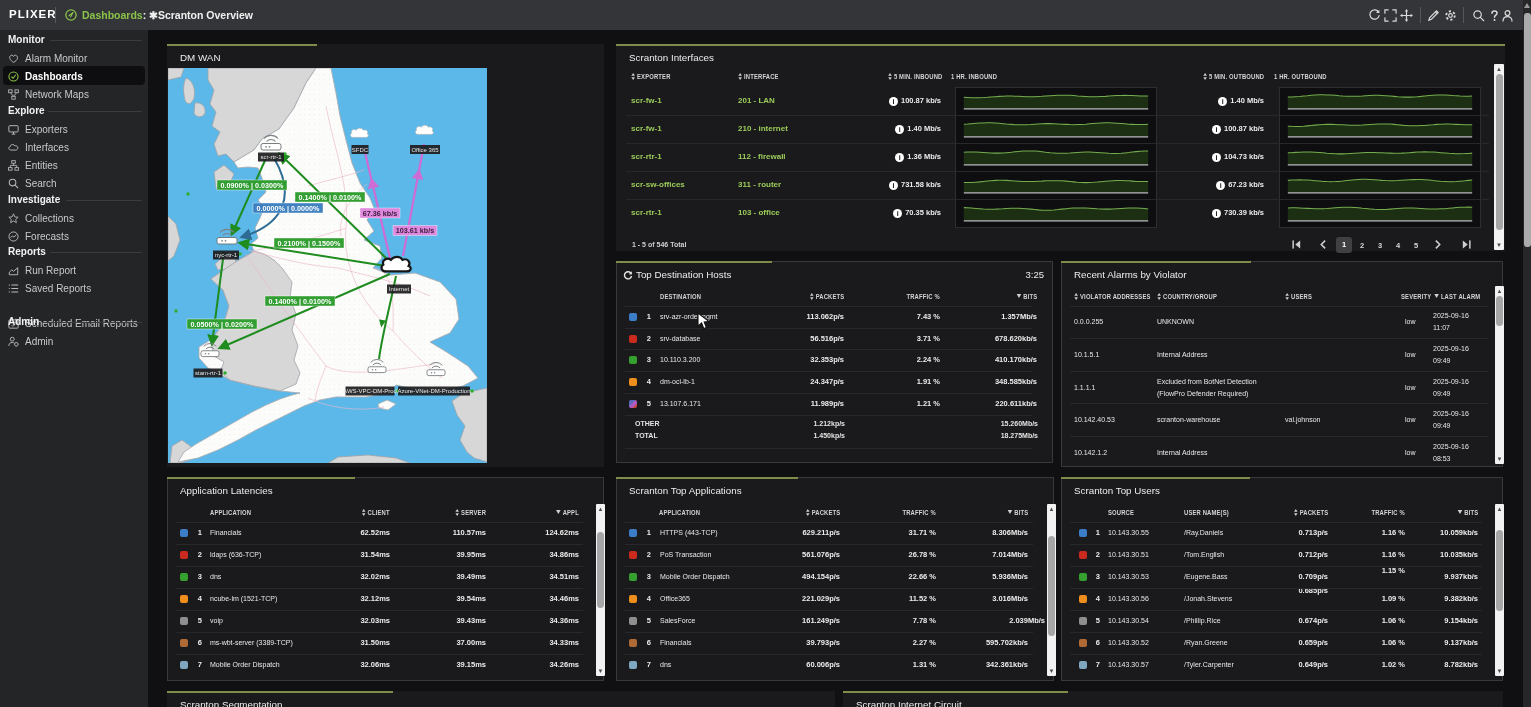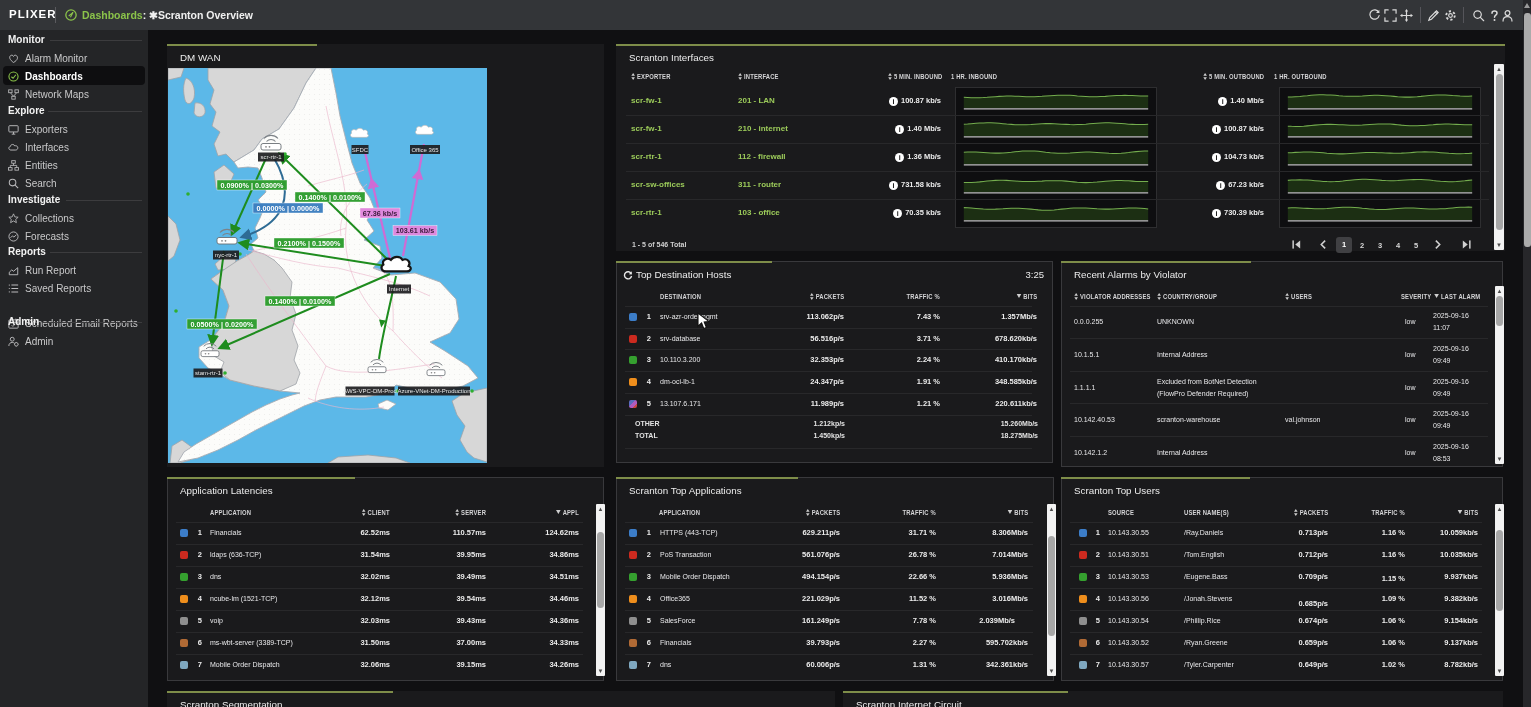--- a/index.html
+++ b/index.html
@@ -682,21 +682,21 @@
     <div class="cell nm" style="left:43px;top:116px">Office365</div>
     <div class="cell" style="right:213px;top:116px;text-align:right">221.029p/s</div>
     <div class="cell" style="right:117px;top:116px;text-align:right">11.52 %</div>
     <div class="cell" style="right:25px;top:116px;text-align:right">3.016Mb/s</div>
     <div class="sep" style="left:8px;right:20px;top:110px"></div>
     <div class="sq" style="left:12px;top:139px;background:#8f8f8f"></div>
     <div class="cell" style="left:22px;top:138px;width:12px;text-align:right">5</div>
     <div class="cell nm" style="left:43px;top:138px">SalesForce</div>
     <div class="cell" style="right:213px;top:138px;text-align:right">161.249p/s</div>
     <div class="cell" style="right:117px;top:138px;text-align:right">7.78 %</div>
-    <div class="cell" style="right:38px;top:138px;text-align:right">2.039Mb/s</div>
+    <div class="cell" style="right:8px;top:138px;text-align:right">2.039Mb/s</div>
     <div class="sep" style="left:8px;right:20px;top:132px"></div>
     <div class="sq" style="left:12px;top:161px;background:#b06a35"></div>
     <div class="cell" style="left:22px;top:160px;width:12px;text-align:right">6</div>
     <div class="cell nm" style="left:43px;top:160px">Financials</div>
     <div class="cell" style="right:213px;top:160px;text-align:right">39.793p/s</div>
     <div class="cell" style="right:117px;top:160px;text-align:right">2.27 %</div>
     <div class="cell" style="right:25px;top:160px;text-align:right">595.702kb/s</div>
     <div class="sep" style="left:8px;right:20px;top:154px"></div>
     <div class="sq" style="left:12px;top:183px;background:#7fa8c0"></div>
     <div class="cell" style="left:22px;top:182px;width:12px;text-align:right">7</div>
@@ -737,28 +737,28 @@
     <div class="cell nm" style="left:122px;top:72px">/Tom.English</div>
     <div class="cell" style="right:174px;top:72px;text-align:right">0.712p/s</div>
     <div class="cell" style="right:97px;top:72px;text-align:right">1.16 %</div>
     <div class="cell" style="right:24px;top:72px;text-align:right">10.035kb/s</div>
     <div class="sep" style="left:8px;right:20px;top:66px"></div>
     <div class="sq" style="left:17px;top:95px;background:#35a02f"></div>
     <div class="cell" style="left:26px;top:94px;width:12px;text-align:right">3</div>
     <div class="cell nm" style="left:46px;top:94px">10.143.30.53</div>
     <div class="cell nm" style="left:122px;top:94px">/Eugene.Bass</div>
     <div class="cell" style="right:174px;top:94px;text-align:right">0.709p/s</div>
-    <div class="cell" style="right:97px;top:96px;text-align:left">1.15 %</div>
+    <div class="cell" style="right:97px;top:88px;text-align:left">1.15 %</div>
     <div class="cell" style="right:24px;top:94px;text-align:right">9.937kb/s</div>
     <div class="sep" style="left:8px;right:20px;top:88px"></div>
     <div class="sq" style="left:17px;top:117px;background:#ef8e1c"></div>
     <div class="cell" style="left:26px;top:116px;width:12px;text-align:right">4</div>
     <div class="cell nm" style="left:46px;top:116px">10.143.30.56</div>
     <div class="cell nm" style="left:122px;top:116px">/Jonah.Stevens</div>
-    <div class="cell" style="right:174px;top:121px;text-align:center">0.685p/s</div>
+    <div class="cell" style="right:174px;top:108px;text-align:center">0.685p/s</div>
     <div class="cell" style="right:97px;top:116px;text-align:right">1.09 %</div>
     <div class="cell" style="right:24px;top:116px;text-align:right">9.382kb/s</div>
     <div class="sep" style="left:8px;right:20px;top:110px"></div>
     <div class="sq" style="left:17px;top:139px;background:#8f8f8f"></div>
     <div class="cell" style="left:26px;top:138px;width:12px;text-align:right">5</div>
     <div class="cell nm" style="left:46px;top:138px">10.143.30.54</div>
     <div class="cell nm" style="left:122px;top:138px">/Phillip.Rice</div>
     <div class="cell" style="right:174px;top:138px;text-align:right">0.674p/s</div>
     <div class="cell" style="right:97px;top:138px;text-align:right">1.06 %</div>
     <div class="cell" style="right:24px;top:138px;text-align:right">9.154kb/s</div>

